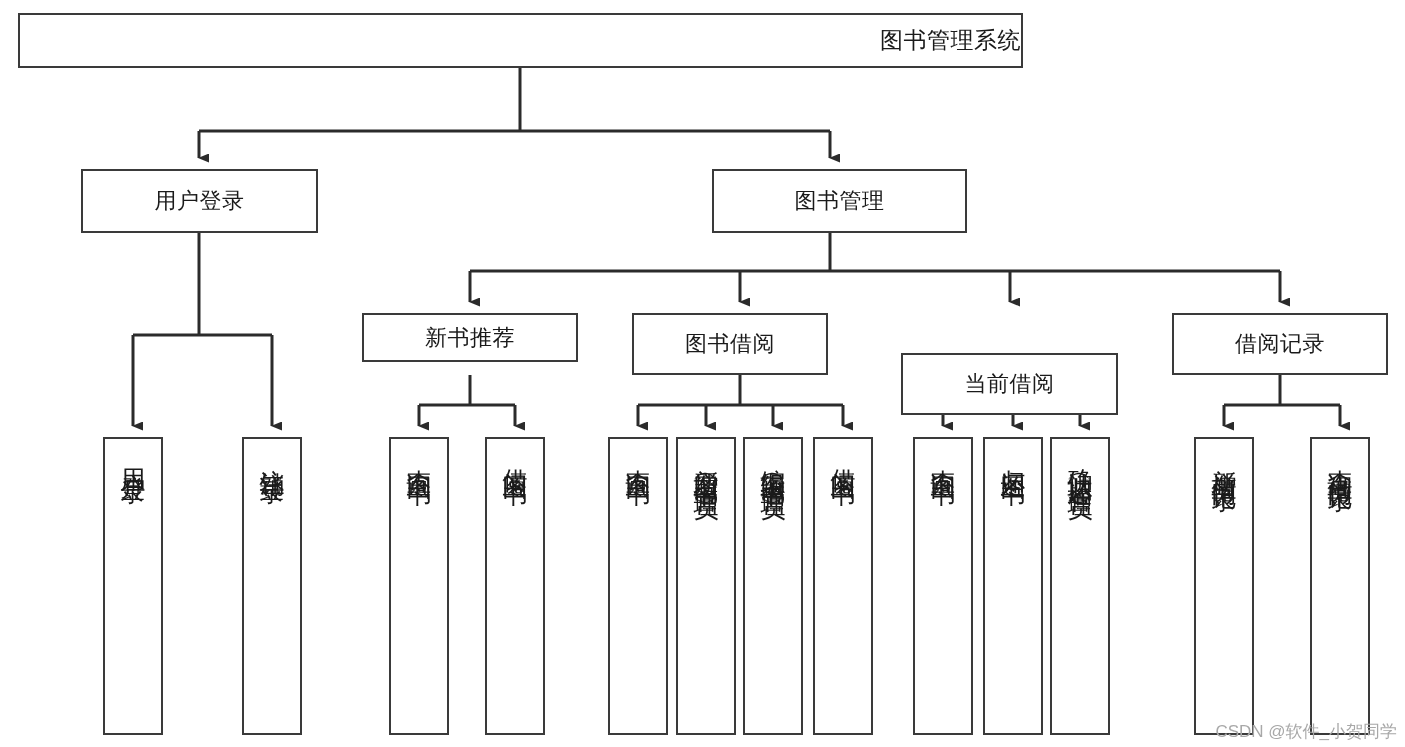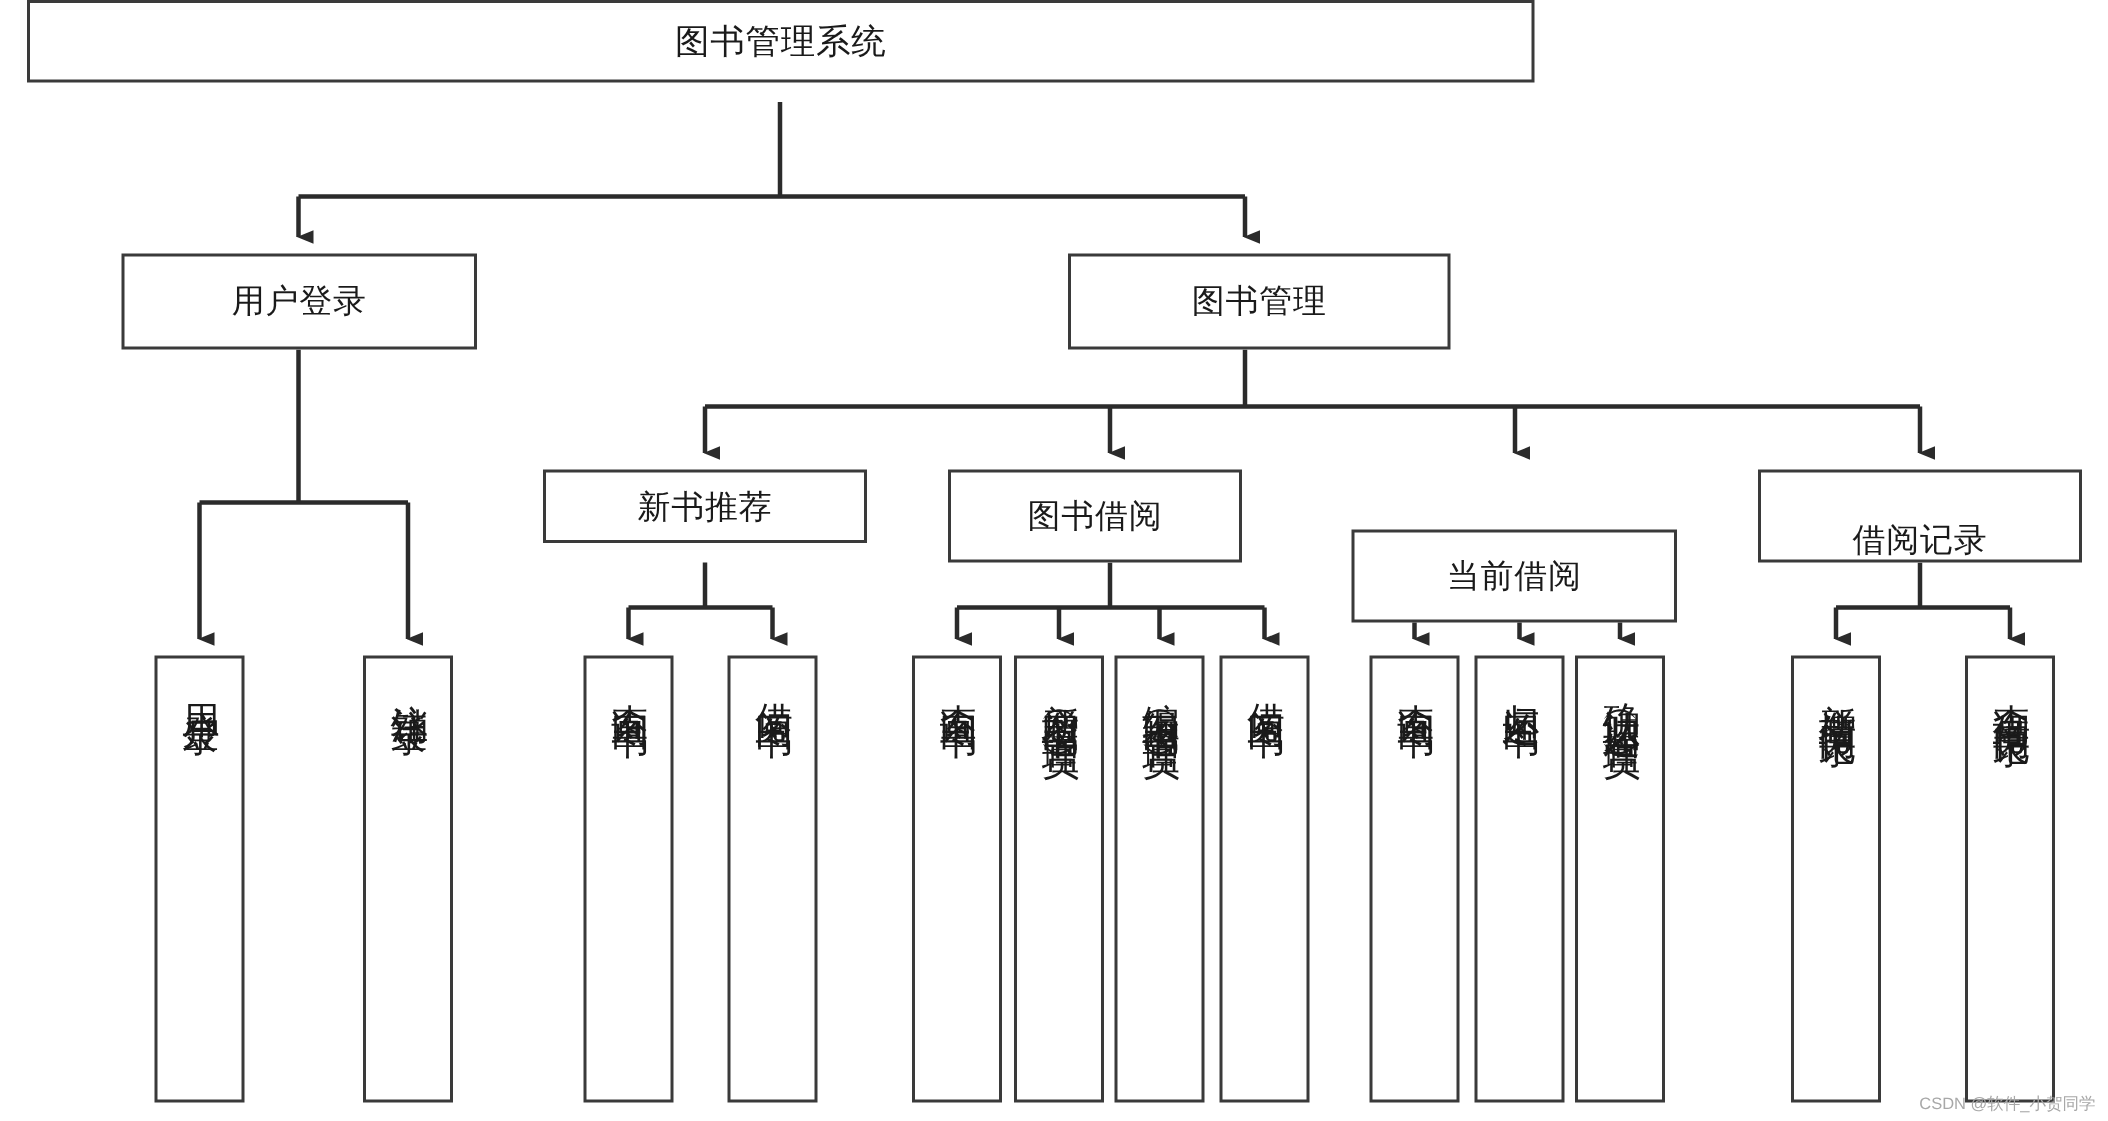--- a/index.html
+++ b/index.html
@@ -56,21 +56,21 @@
     font-size: 25px;
     letter-spacing: 4px;
     line-height: 1;
     white-space: nowrap;
   }
   #root-node .label { font-size: 23px; }
   .watermark {
     position: absolute;
     right: 8px;
     bottom: 4px;
-    font-size: 11px;
+    font-size: 17px;
     color: #a8a8a8;
     white-space: nowrap;
     pointer-events: none;
   }
 </style>
 </head>
 <body>
 
 <div id="diagram-root">
 
@@ -117,41 +117,41 @@
       <path d="M1013,405 L1013,426" marker-end="url(#arrow)"></path>
       <path d="M1080,405 L1080,426" marker-end="url(#arrow)"></path>
 
       <path d="M1280,375 L1280,405"></path>
       <path d="M1224,405 L1340,405"></path>
       <path d="M1224,405 L1224,426" marker-end="url(#arrow)"></path>
       <path d="M1340,405 L1340,426" marker-end="url(#arrow)"></path>
     </g>
   </svg>
 
-  <div class="node horizontal" id="root-node" style="left:18px; top:0; width:1005px; height:55px;">
+  <div class="node horizontal" id="root-node" style="left:18px; top:13px; width:1005px; height:55px;justify-content:flex-end;">
     <span class="label">图书管理系统</span>
   </div>
 
   <div class="node horizontal" style="left:81px; top:169px; width:237px; height:64px;">
     <span class="label">用户登录</span>
   </div>
   <div class="node horizontal" style="left:712px; top:169px; width:255px; height:64px;">
     <span class="label">图书管理</span>
   </div>
 
   <div class="node horizontal" style="left:362px; top:313px; width:216px; height:49px;">
     <span class="label">新书推荐</span>
   </div>
   <div class="node horizontal" style="left:632px; top:313px; width:196px; height:62px;">
     <span class="label">图书借阅</span>
   </div>
   <div class="node horizontal" style="left:901px; top:313px; width:217px; height:62px;margin-top:40px;">
     <span class="label">当前借阅</span>
   </div>
-  <div class="node horizontal" style="left:1172px; top:313px; width:216px; height:62px;align-items:flex-end;">
+  <div class="node horizontal" style="left:1172px; top:313px; width:216px; height:62px;">
     <span class="label">借阅记录</span>
   </div>
 
   <div class="node vertical" style="left:103px; top:437px; width:60px; height:298px;">
     <span class="label">用户登录</span>
   </div>
   <div class="node vertical" style="left:242px; top:437px; width:60px; height:298px;">
     <span class="label">注销登录</span>
   </div>
 

